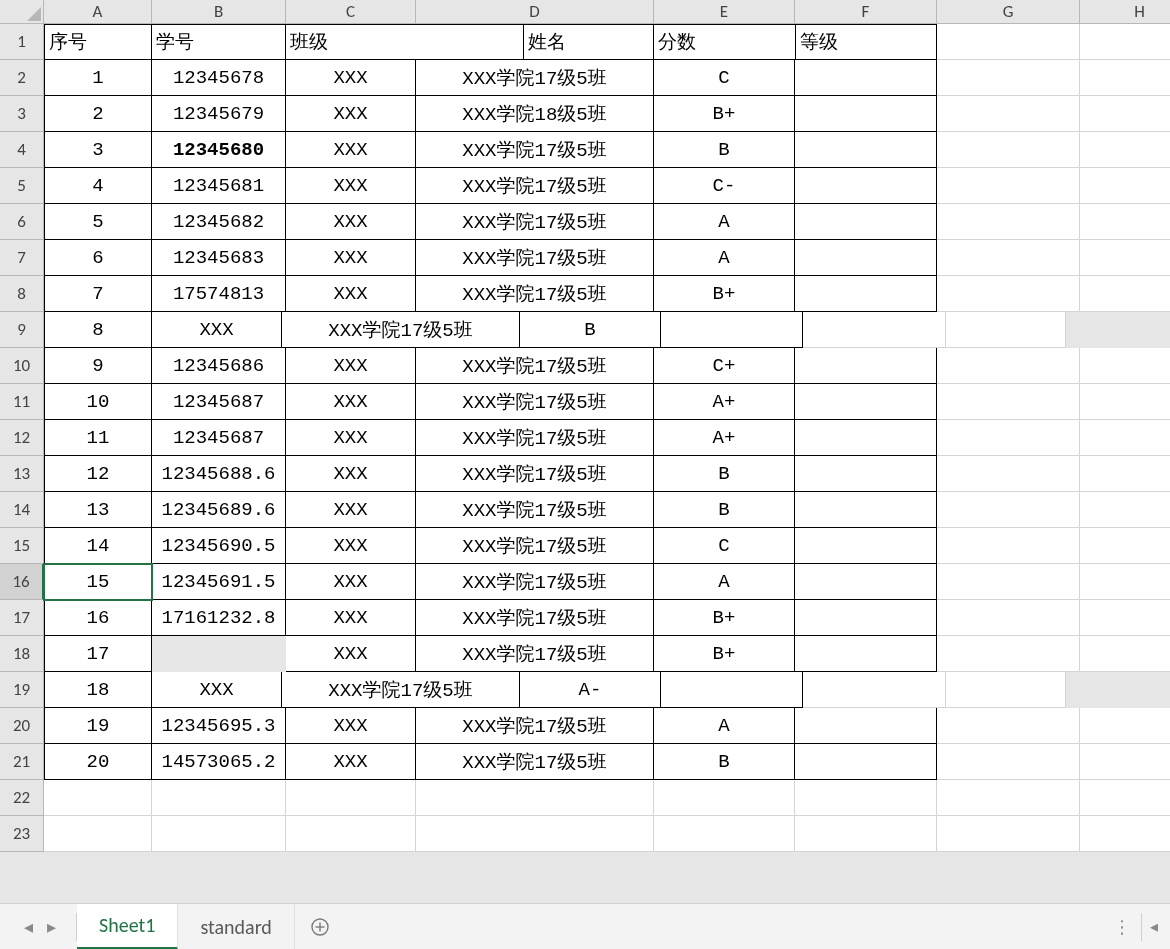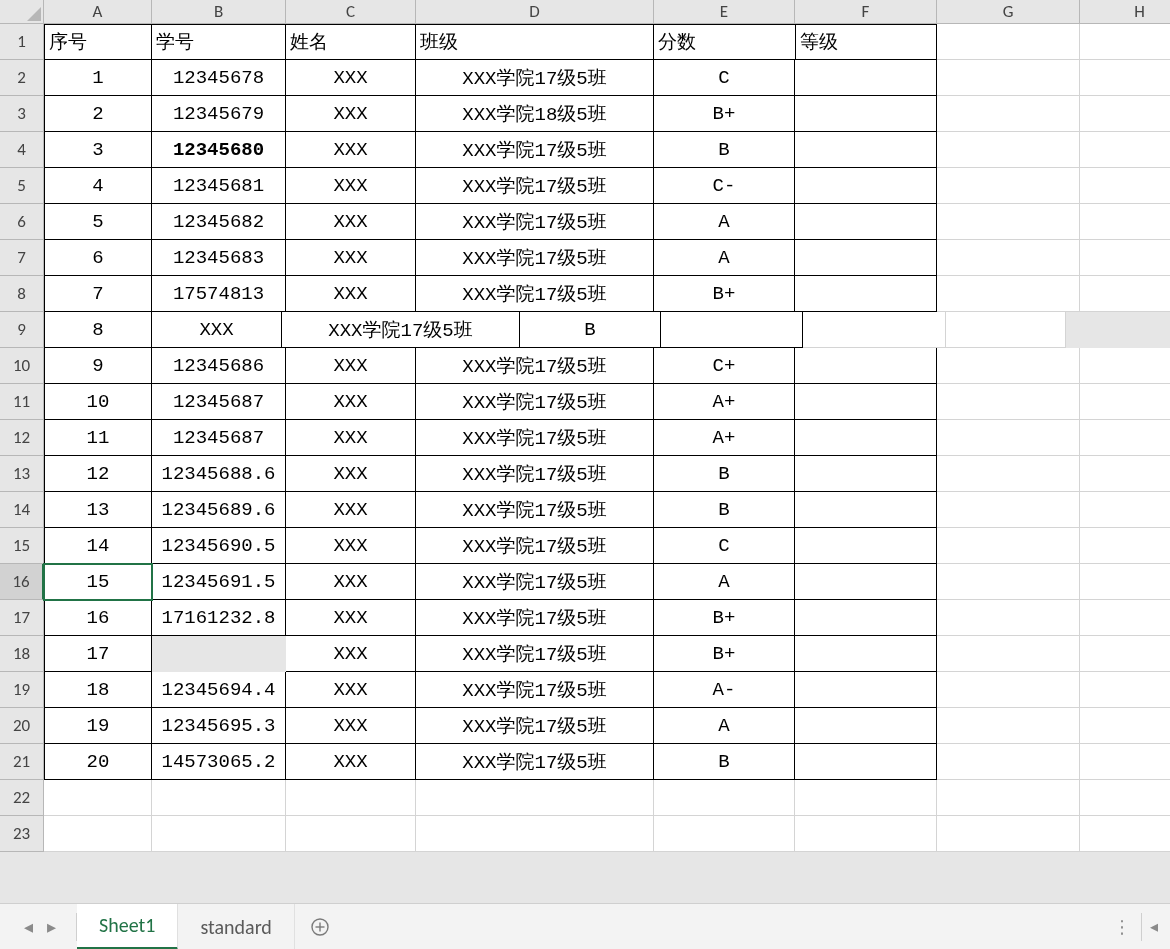--- a/index.html
+++ b/index.html
@@ -102,22 +102,22 @@
       <div class="row-h">19</div>
       <div class="row-h">20</div>
       <div class="row-h">21</div>
       <div class="row-h">22</div>
       <div class="row-h">23</div>
     </div>
   <div class="grid" id="grid">
       <div class="g-row">
         <div class="g-cell hdr bord bord-top bord-left" style="width: 108px;">序号</div>
         <div class="g-cell hdr bord bord-top" style="width: 134px;">学号</div>
+        <div class="g-cell hdr bord bord-top" style="width: 238px;">班级</div>
         <div class="g-cell hdr bord bord-top" style="width: 130px;">姓名</div>
-        <div class="g-cell hdr bord bord-top" style="width: 238px;">班级</div>
         <div class="g-cell hdr bord bord-top" style="width: 142px;">分数</div>
         <div class="g-cell hdr bord bord-top" style="width: 141px;">等级</div>
         <div class="g-cell" style="width: 143px;"></div>
         <div class="g-cell" style="width: 120px;"></div>
       </div>
       <div class="g-row">
         <div class="g-cell ctr mono bord bord-left" style="width: 108px;">1</div>
         <div class="g-cell ctr mono bord" style="width: 134px;">12345678</div>
         <div class="g-cell ctr mono bord" style="width: 130px;">XXX</div>
         <div class="g-cell ctr mono bord" style="width: 238px;">XXX学院17级5班</div>
@@ -280,21 +280,20 @@
         <div class="g-cell ctr mono bord" style="width: 134px; margin-top: 36px;">12345693.4</div>
         <div class="g-cell ctr mono bord" style="width: 130px;">XXX</div>
         <div class="g-cell ctr mono bord" style="width: 238px;">XXX学院17级5班</div>
         <div class="g-cell ctr mono bord" style="width: 141px;">B+</div>
         <div class="g-cell bord" style="width: 142px;"></div>
         <div class="g-cell" style="width: 143px;"></div>
         <div class="g-cell" style="width: 120px;"></div>
       </div>
       <div class="g-row">
         <div class="g-cell ctr mono bord bord-left" style="width: 108px;">18</div>
-        <div class="g-cell ctr mono bord" style="width: 134px;">12345694.4</div>
         <div class="g-cell ctr mono bord" style="width: 130px;">XXX</div>
         <div class="g-cell ctr mono bord" style="width: 238px;">XXX学院17级5班</div>
         <div class="g-cell ctr mono bord" style="width: 141px;">A-</div>
         <div class="g-cell bord" style="width: 142px;"></div>
         <div class="g-cell" style="width: 143px;"></div>
         <div class="g-cell" style="width: 120px;"></div>
       </div>
       <div class="g-row">
         <div class="g-cell ctr mono bord bord-left" style="width: 108px;">19</div>
         <div class="g-cell ctr mono bord" style="width: 134px;">12345695.3</div>

